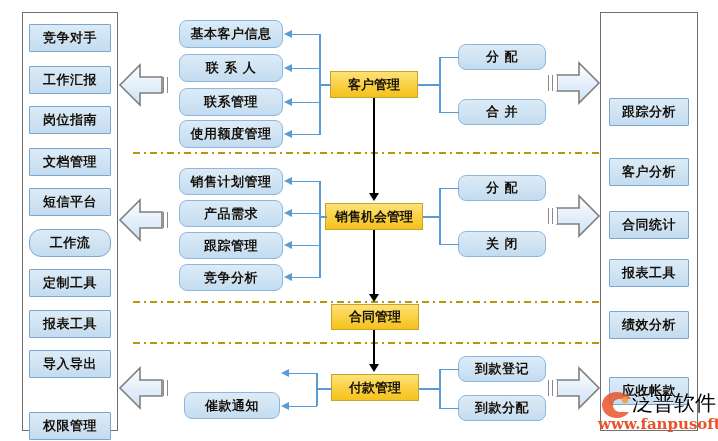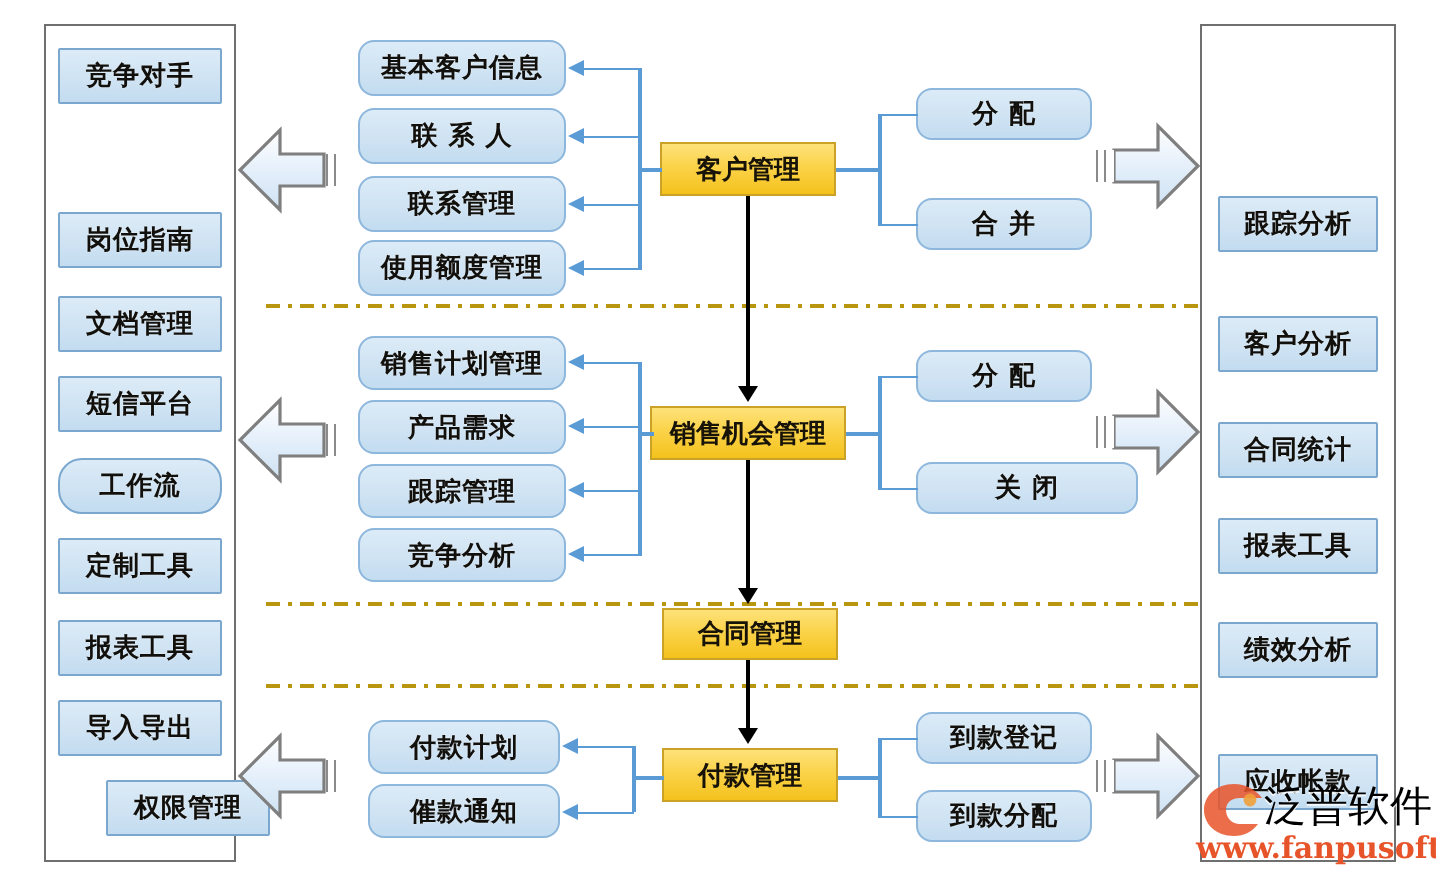--- a/index.html
+++ b/index.html
@@ -113,20 +113,23 @@
 <div id="stage">
 
   <div class="sep" style="left:133px;top:152px;width:478px;"></div>
   <div class="sep" style="left:133px;top:301px;width:478px;"></div>
   <div class="sep" style="left:133px;top:342px;width:478px;"></div>
 
   <div class="panel" style="left:22px;top:12px;width:96px;height:419px;"></div>
   <div class="bluebox panelbox" style="left:29px;top:24px;width:82px;height:28px;">
       <span>竞争对手</span>
     </div>
+  <div class="bluebox panelbox" style="left:29px;top:66px;width:82px;height:28px;">
+      <span>工作汇报</span>
+    </div>
   <div class="bluebox panelbox" style="left:29px;top:106px;width:82px;height:28px;">
       <span>岗位指南</span>
     </div>
   <div class="bluebox panelbox" style="left:29px;top:148px;width:82px;height:28px;">
       <span>文档管理</span>
     </div>
   <div class="bluebox panelbox" style="left:29px;top:188px;width:82px;height:28px;">
       <span>短信平台</span>
     </div>
   <div class="bluebox panelbox" style="left:29px;top:229px;width:82px;height:28px;border-radius:12px;">
@@ -134,21 +137,21 @@
     </div>
   <div class="bluebox panelbox" style="left:29px;top:269px;width:82px;height:28px;">
       <span>定制工具</span>
     </div>
   <div class="bluebox panelbox" style="left:29px;top:310px;width:82px;height:28px;">
       <span>报表工具</span>
     </div>
   <div class="bluebox panelbox" style="left:29px;top:350px;width:82px;height:28px;">
       <span>导入导出</span>
     </div>
-  <div class="bluebox panelbox" style="left:29px;top:390px;width:82px;height:28px;margin-left:24px;">
+  <div class="bluebox panelbox" style="left:29px;top:412px;width:82px;height:28px;">
       <span>权限管理</span>
     </div>
 
   <div class="panel" style="left:600px;top:12px;width:98px;height:419px;"></div>
   <div class="bluebox panelbox" style="left:609px;top:98px;width:80px;height:28px;">
       <span>跟踪分析</span>
     </div>
   <div class="bluebox panelbox" style="left:609px;top:158px;width:80px;height:28px;">
       <span>客户分析</span>
     </div>
@@ -248,21 +251,21 @@
       <span>竞争分析</span>
     </div>
 
   <div class="yellowbox" style="left:325px;top:203px;width:98px;height:27px;">
       <span>销售机会管理</span>
     </div>
 
   <div class="bluebox roundbox" style="left:458px;top:175px;width:88px;height:26px;">
       <span>分  配</span>
     </div>
-  <div class="bluebox roundbox" style="left:458px;top:231px;width:111px;height:26px;">
+  <div class="bluebox roundbox" style="left:458px;top:231px;width:88px;height:26px;">
       <span>关  闭</span>
     </div>
 
   <div class="ln lnv" style="left:319px;top:181px;height:97px;"></div>
   <div class="ln lnh" style="left:292px;top:180.5px;width:28px;"></div>
   <div class="arrowL" style="left:284px;top:176.5px;"></div>
   <div class="ln lnh" style="left:292px;top:212.5px;width:28px;"></div>
   <div class="arrowL" style="left:284px;top:208.5px;"></div>
   <div class="ln lnh" style="left:292px;top:244.5px;width:28px;"></div>
   <div class="arrowL" style="left:284px;top:240.5px;"></div>
@@ -302,23 +305,20 @@
       <path d="M44,16 L22,16 L22,4 L2,24 L22,44 L22,32 L44,32 Z" fill="url(#ga4)" stroke="#7f7f7f" stroke-width="1.6"></path>
     </svg>
   </div>
   <div class="pleat" style="left:163px;top:212px;width:4px;height:16px;"></div>
   <div class="pleat" style="left:167px;top:212px;width:4px;height:16px;"></div>
 
   <div class="yellowbox" style="left:331px;top:304px;width:88px;height:26px;">
       <span>合同管理</span>
     </div>
 
-  <div class="bluebox roundbox" style="left:184px;top:360px;width:96px;height:27px;">
-      <span>付款计划</span>
-    </div>
   <div class="bluebox roundbox" style="left:184px;top:392px;width:96px;height:27px;">
       <span>催款通知</span>
     </div>
 
   <div class="yellowbox" style="left:331px;top:374px;width:88px;height:27px;">
       <span>付款管理</span>
     </div>
 
   <div class="bluebox roundbox" style="left:458px;top:356px;width:88px;height:26px;">
       <span>到款登记</span>

